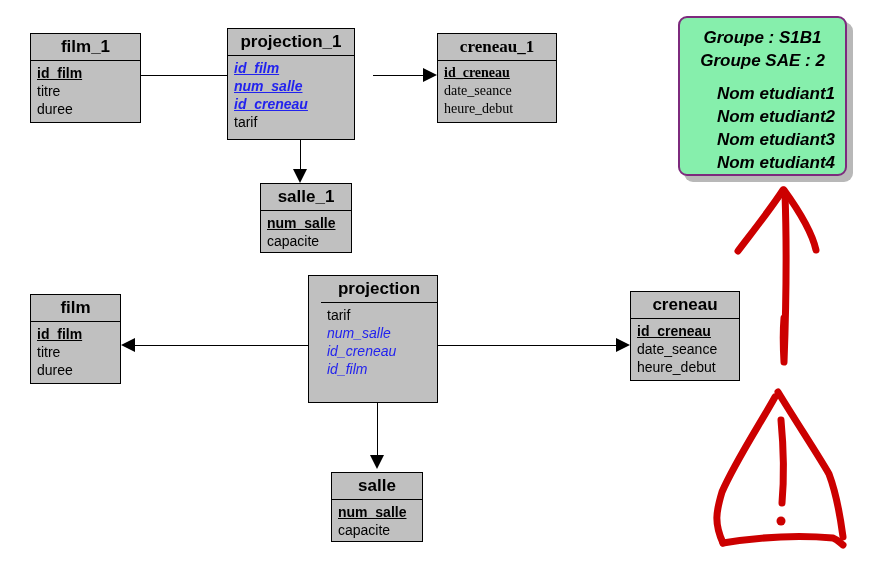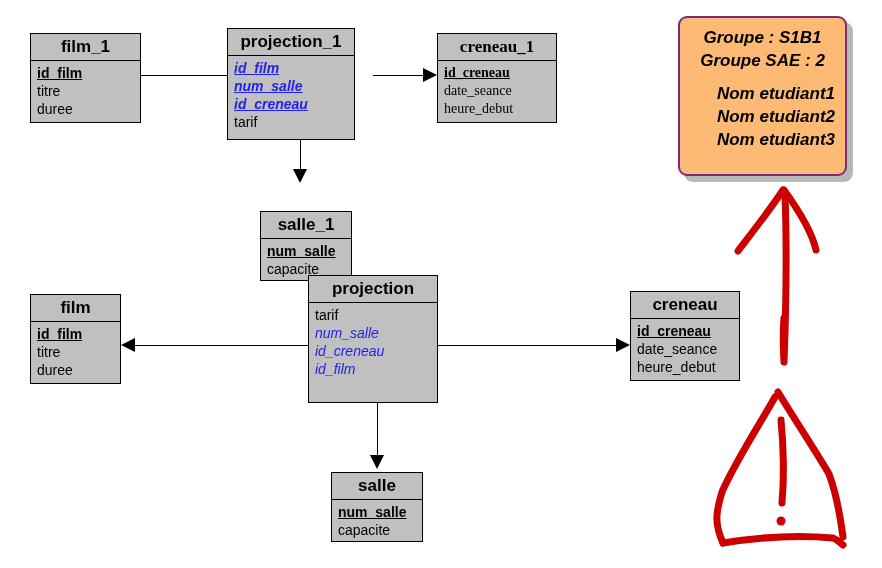--- a/index.html
+++ b/index.html
@@ -99,21 +99,21 @@
   
   .note-shadow {
     position: absolute;
     background: #b8b8b8;
     border-radius: 9px;
     z-index: 4;
   }
   .note {
     position: absolute;
     box-sizing: border-box;
-    background: #fdba74;
+    background: #86efac;
     border: 2px solid #7d2a7d;
     border-radius: 9px;
     z-index: 6;
     padding: 8px 10px 10px 10px;
   }
   .note-line {
     font-size: 17px;
     font-weight: bold;
     font-style: italic;
     color: #000000;
@@ -183,38 +183,38 @@
 
   <div class="entity" style="left:437px; top:33px; width:120px; height:90px;font-family:Liberation Serif, serif;">
     <div class="entity-title">creneau_1</div>
     <div class="entity-attrs">
       <div class="attr pk">id_creneau</div>
       <div class="attr">date_seance</div>
       <div class="attr">heure_debut</div>
     </div>
   </div>
 
-  <div class="entity" style="left:260px; top:183px; width:92px; height:70px;margin-top:28px;">
+  <div class="entity" style="left:260px; top:183px; width:92px; height:70px;">
     <div class="entity-title">salle_1</div>
     <div class="entity-attrs">
       <div class="attr pk">num_salle</div>
       <div class="attr">capacite</div>
     </div>
   </div>
 
   <div class="entity" style="left:30px; top:294px; width:91px; height:90px;">
     <div class="entity-title">film</div>
     <div class="entity-attrs">
       <div class="attr pk">id_film</div>
       <div class="attr">titre</div>
       <div class="attr">duree</div>
     </div>
   </div>
 
-  <div class="entity" style="left:308px; top:275px; width:130px; height:128px;">
+  <div class="entity" style="left:308px; top:275px; width:130px; height:128px;padding-left:12px;">
     <div class="entity-title">projection</div>
     <div class="entity-attrs">
       <div class="attr">tarif</div>
       <div class="attr fk">num_salle</div>
       <div class="attr fk">id_creneau</div>
       <div class="attr fk">id_film</div>
     </div>
   </div>
 
   <div class="entity" style="left:630px; top:291px; width:110px; height:90px;">
@@ -235,20 +235,21 @@
   </div>
 
   <div class="note-shadow" style="left:684px; top:22px; width:169px; height:160px;"></div>
   <div class="note" style="left:678px; top:16px; width:169px; height:160px;">
     <div class="note-line">Groupe : S1B1</div>
     <div class="note-line">Groupe SAE : 2</div>
     <div class="note-gap"></div>
     <div class="note-line left">Nom etudiant1</div>
     <div class="note-line left">Nom etudiant2</div>
     <div class="note-line left">Nom etudiant3</div>
+    <div class="note-line left">Nom etudiant4</div>
   </div>
 
   <svg id="ink" viewBox="0 0 882 568">
     <g fill="none" stroke="#cc0000" stroke-width="7" stroke-linecap="round" stroke-linejoin="round">
 
       <path d="M785 194 C 787 250, 786 310, 784 362 C 783 345, 783 330, 784 318"></path>
 
       <path d="M783 190 C 770 210, 750 235, 738 251"></path>
 
       <path d="M784 190 C 797 208, 812 232, 816 250"></path>

